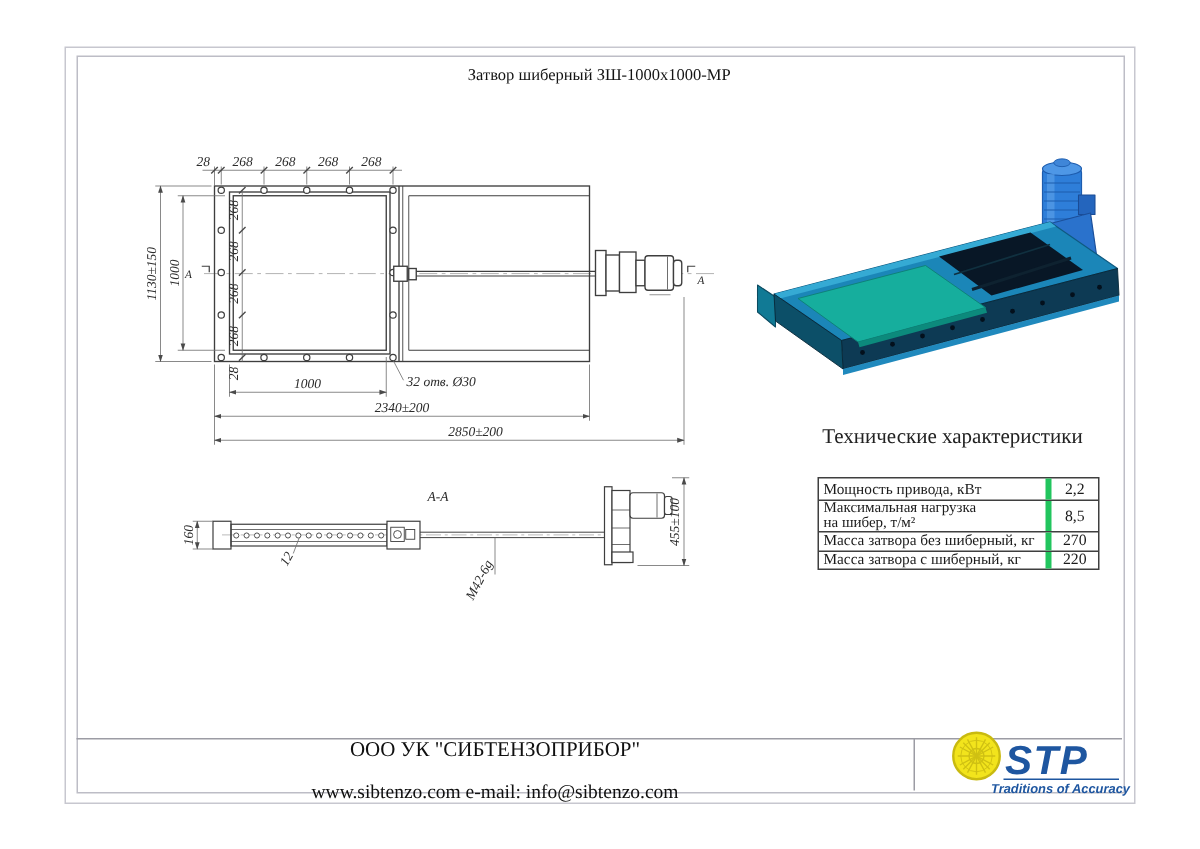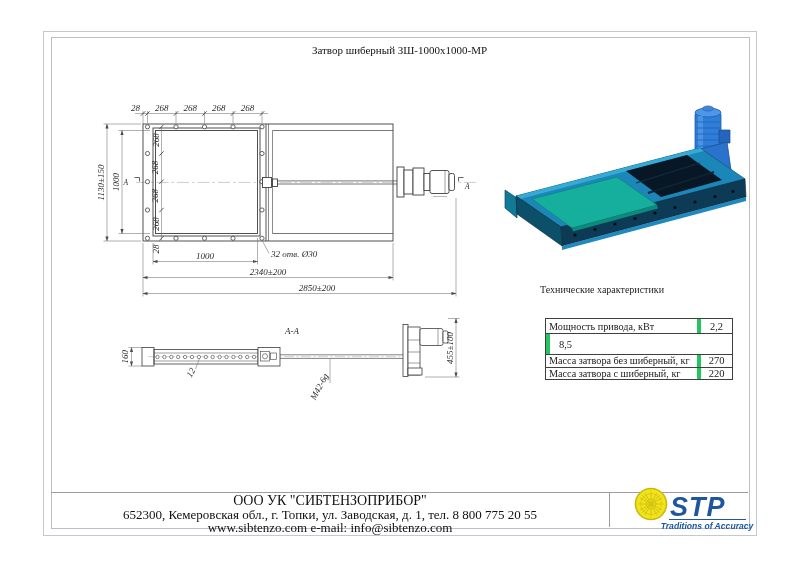--- a/index.html
+++ b/index.html
@@ -5,21 +5,21 @@
   html,body{margin:0;padding:0;background:#fff;}
   #page{position:relative;width:800px;height:566px;background:#ffffff;overflow:hidden;
         font-family:"Liberation Serif",serif;color:#1d1d1d;}
   .abs{position:absolute;}
   
   #frame-outer{left:43px;top:31px;width:712px;height:503px;border:1px solid #c7c7cf;}
   #frame-inner{left:51px;top:37px;width:697px;height:490px;border:1px solid #bdbdc6;}
   
   #sheet-title{left:43px;top:44px;width:713px;text-align:center;font-size:11px;color:#141414;}
   
-  #specs-heading{left:540px;top:284px;width:190px;font-size:10px;color:#222;}
+  #specs-heading{left:540px;top:284px;width:190px;text-align:center;font-size:14px;color:#222;}
   #specs-table{left:545px;top:318px;width:186px;border:1px solid #3f3f3f;background:#fff;}
   .spec-row{display:flex;border-top:1px solid #3f3f3f;align-items:center;}
   .spec-row:first-child{border-top:none;}
   .spec-label{flex:1;padding:0 2px 0 3px;font-size:10.2px;line-height:11px;color:#1b1b1b;}
   .spec-label .l2{display:block;}
   .spec-value{width:31px;align-self:stretch;border-left:4px solid #22c55e;
               display:flex;align-items:center;justify-content:center;font-size:10.5px;color:#1b1b1b;}
   .h1{height:14px}.h2{height:20px}.h3{height:11.5px}.h4{height:11px}
   .spec-row.h2 .spec-label{line-height:9.6px;font-size:10px;}
   
@@ -289,36 +289,39 @@
     </g>
   </svg>
 
   <div class="abs" id="specs-heading">Технические характеристики</div>
   <div class="abs" id="specs-table">
     <div class="spec-row h1">
       <div class="spec-label">Мощность привода, кВт</div>
       <div class="spec-value">2,2</div>
     </div>
     <div class="spec-row h2">
+      <div class="spec-label">
+        <span>Максимальная нагрузка</span>
+        <span class="l2">на шибер, т/м²</span>
+      </div>
       <div class="spec-value">8,5</div>
     </div>
     <div class="spec-row h3">
       <div class="spec-label">Масса затвора без шиберный, кг</div>
       <div class="spec-value">270</div>
     </div>
     <div class="spec-row h4">
       <div class="spec-label">Масса затвора с шиберный, кг</div>
       <div class="spec-value">220</div>
     </div>
   </div>
 
   <div class="abs" id="footer-sep"></div>
   <div class="abs" id="footer-vsep"></div>
   <div class="abs footer-line" id="footer-company">ООО УК "СИБТЕНЗОПРИБОР"</div>
-  <div class="abs footer-line" id="footer-address">652300, Кемеровская обл., г. Топки, ул. Заводская, д. 1, тел. 8 800 775 20 55</div>
   <div class="abs footer-line" id="footer-contacts">www.sibtenzo.com e-mail: info@sibtenzo.com</div>
 
   <svg id="logo" style="left:0;top:0;" width="800" height="566" viewBox="0 0 800 566">
     <g>
       <circle cx="651" cy="504" r="15.5" stroke="#c9ba10" stroke-width="1.6" fill="#f2e41c"></circle>
       <g stroke="#cfc013" stroke-width="0.9">
         <line x1="651" y1="491.5" x2="651" y2="516.5"></line>
           <line x1="638.5" y1="504" x2="663.5" y2="504"></line>
         <line x1="642.2" y1="495.2" x2="659.8" y2="512.8"></line>
           <line x1="659.8" y1="495.2" x2="642.2" y2="512.8"></line>

